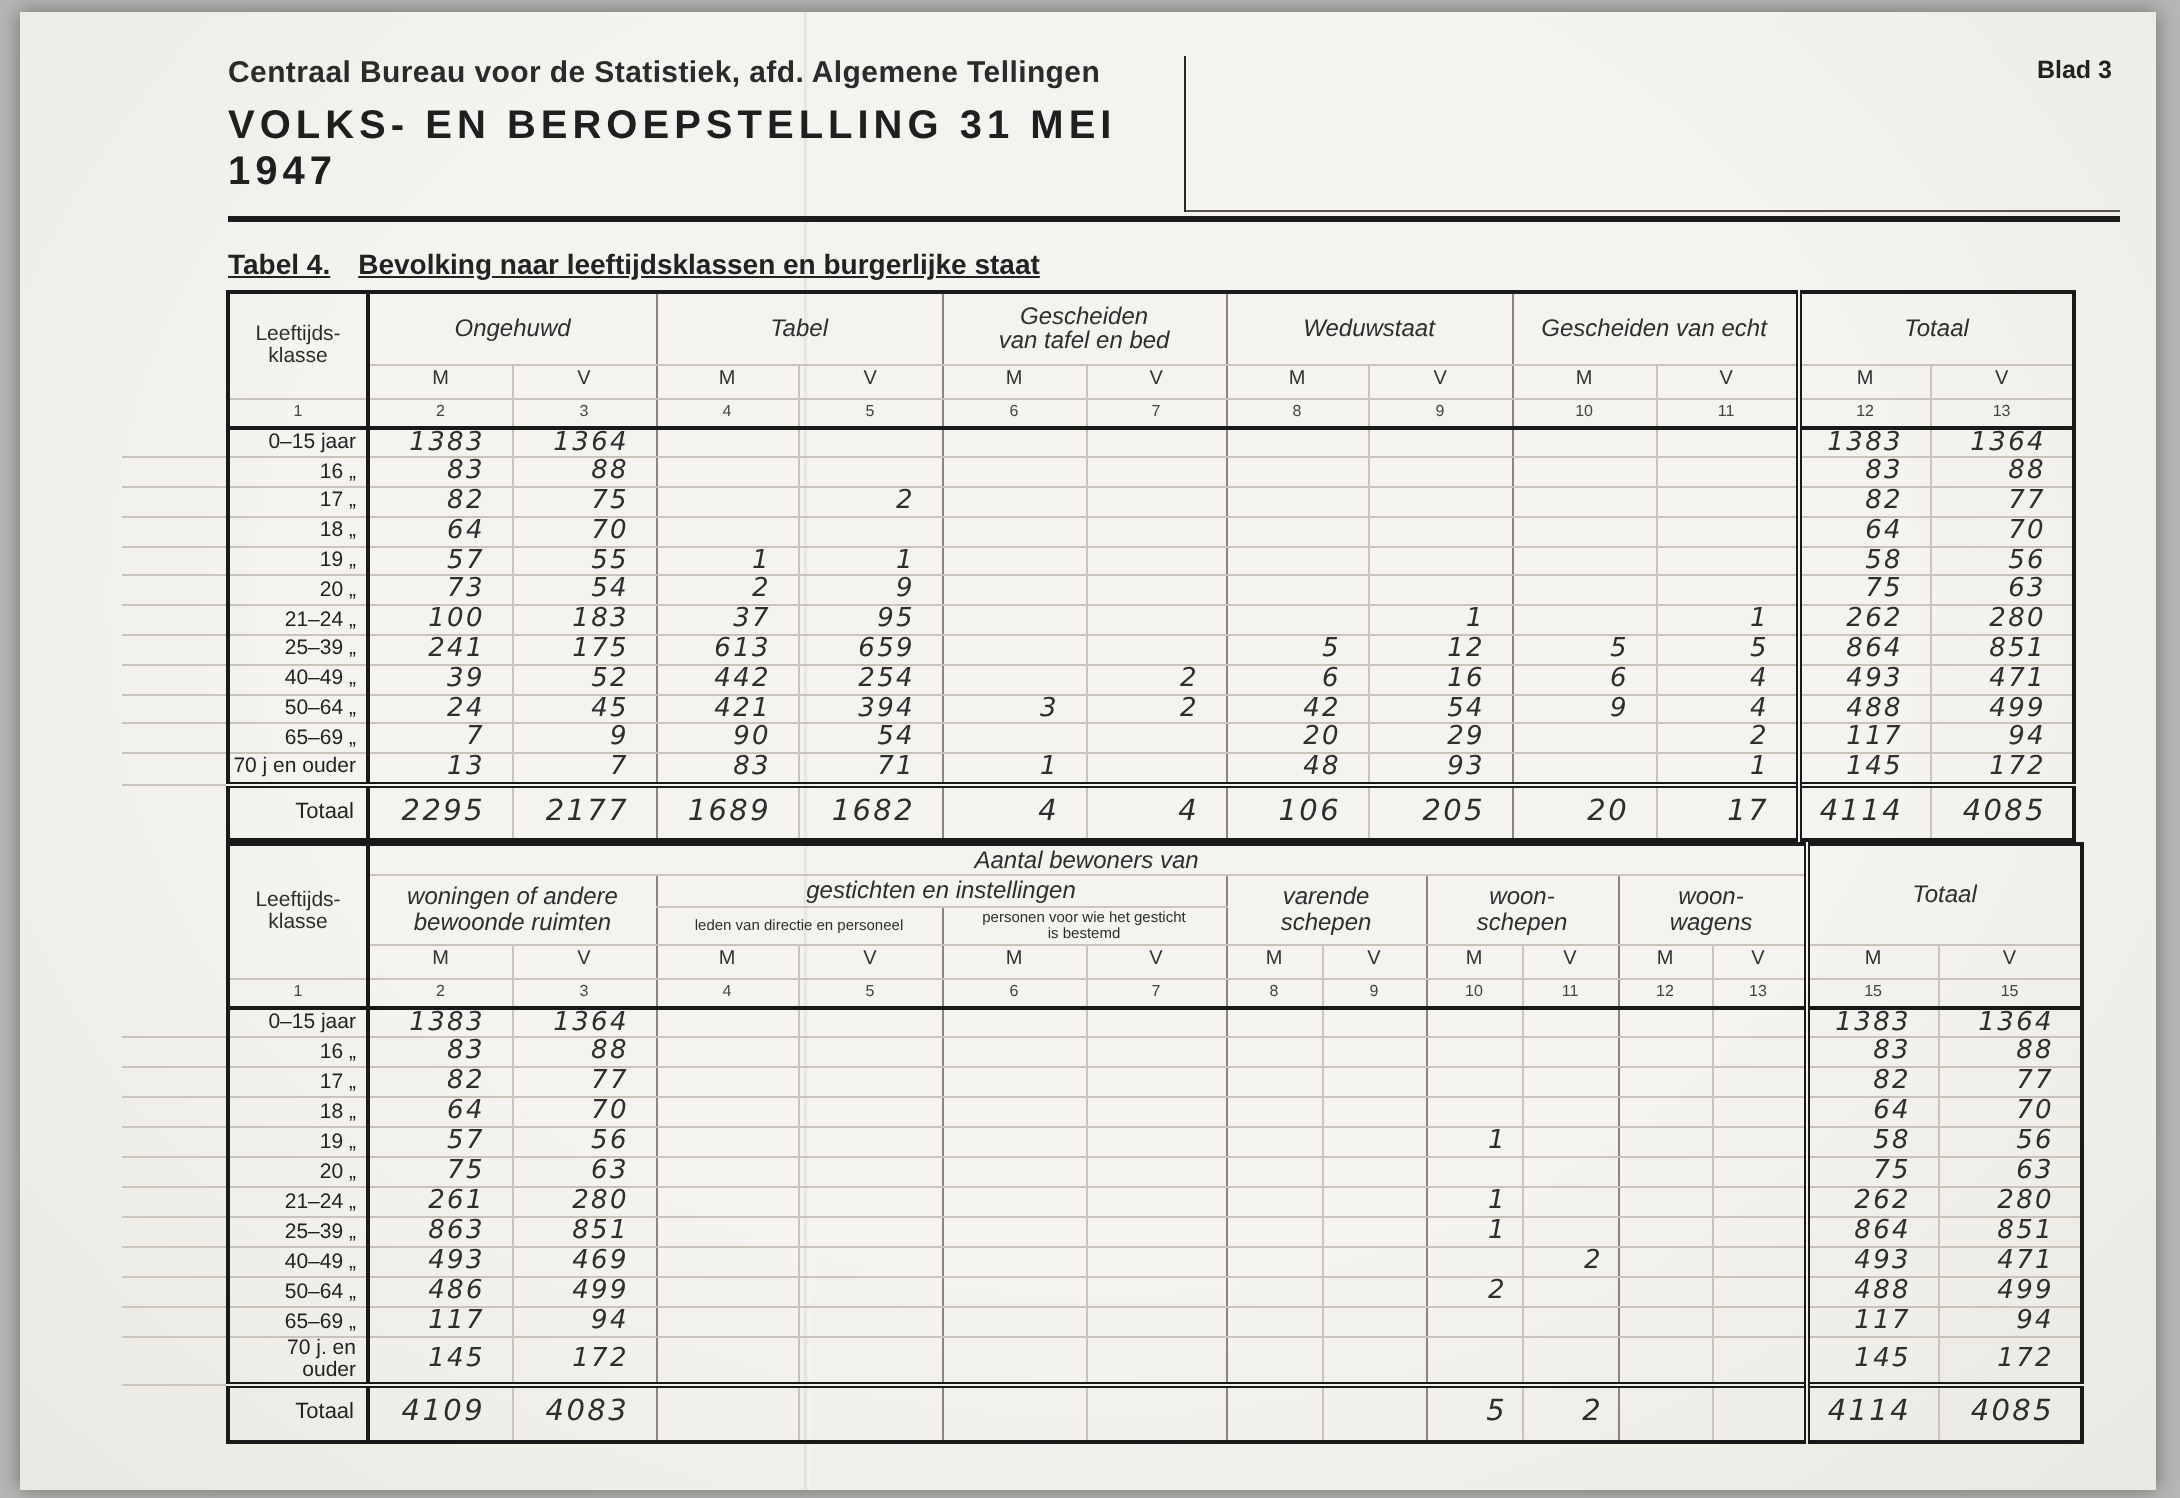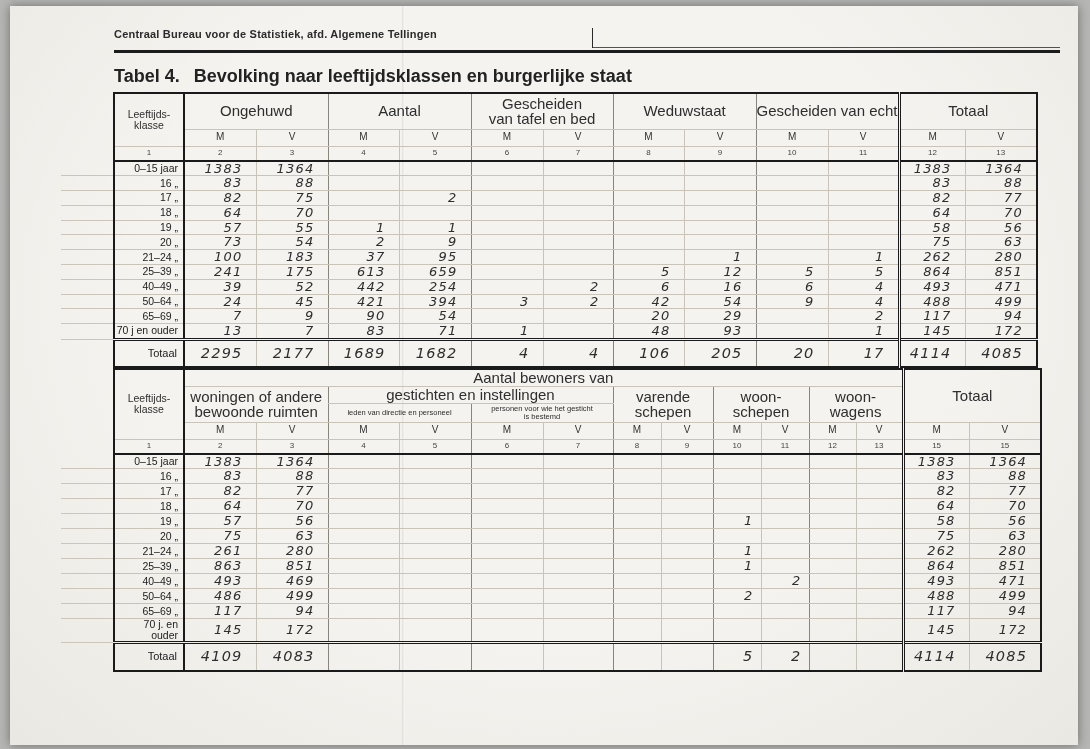--- a/index.html
+++ b/index.html
@@ -8,52 +8,52 @@
   .card{position:absolute;left:10px;top:6px;right:12px;bottom:4px;
         background:radial-gradient(ellipse at 50% 40%, #f5f3ef 55%, #eae8e2 100%);
         box-shadow:0 0 10px rgba(0,0,0,.4);}
   .crease{position:absolute;left:392px;top:0;bottom:0;width:3px;z-index:0;
         background:linear-gradient(to right, rgba(110,105,95,.14), rgba(255,255,255,.55));}
   .inner{position:relative;z-index:1;padding-top:22px;}
 
   
   .hdr{display:flex;margin-left:104px;margin-right:18px;}
   .hdr-left{width:478px;border-right:1.5px solid #2a2a2a;padding-bottom:8px;}
-  .org{font-size:11px;font-weight:bold;color:#2b2b2b;letter-spacing:.2px;}
+  .org{font-size:15px;font-weight:bold;color:#2b2b2b;letter-spacing:.2px;}
   .doc-title{font-size:20px;font-weight:bold;color:#1f1f1f;letter-spacing:2.5px;margin-top:7px;}
   .hdr-right{flex:1;padding-left:16px;border-bottom:1px solid #55524c;padding-bottom:7px;}
   .blad{text-align:right;font-weight:bold;font-size:12.5px;color:#222;padding-right:4px;}
   .gem-row{display:flex;align-items:flex-end;margin-top:4px;}
   .lab{font-size:11.5px;font-weight:bold;color:#2b2b2b;padding-bottom:2px;}
   .write{border-bottom:1.5px solid #3c3a36;text-align:center;line-height:1;}
   .write.wide{flex:1;margin:0 18px 0 6px;}
   .write.narrow{width:128px;margin-left:6px;}
   .script{font-family:"DejaVu Serif",serif;font-style:italic;font-weight:bold;
           font-size:21px;color:#1c1c1c;letter-spacing:1px;}
   .hdr-rule{height:3px;background:#1c1c1c;margin:2px 18px 0 104px;}
 
   
-  .tbl-title{margin:13px 0 5px 104px;font-size:18px;font-weight:bold;color:#222;}
+  .tbl-title{margin:13px 0 5px 104px;font-size:14px;font-weight:bold;color:#222;text-decoration:underline;}
   .tbl-title .tbl-text{margin-left:14px;}
 
   
   table.t{border-collapse:collapse;table-layout:fixed;margin-left:51px;}
   .t4{width:976px;} .t5{width:980px;}
   .t th,.t td{padding:0;margin:0;border-left:1px solid #c9c4ba;border-bottom:1px solid #c9c4ba;
       font-weight:normal;line-height:1.05;vertical-align:middle;text-align:center;color:#2e2e2e;}
   .t .stub{border:none;}
   .t tbody .stub{border-bottom:1px solid #cbc6bc;}
   .t tfoot .stub{border:none;}
   .bt{border-top:2.5px solid #1a1a1a !important;}
   .br{border-right:2.5px solid #1a1a1a !important;}
   .hl{border-left:2px solid #1a1a1a !important;}
   .gs{border-left:1px solid #8a857c !important;}
   .dl{border-left:3px double #1a1a1a !important;}
   .lbl,.lblh,.n1{border-left:2.5px solid #1a1a1a !important;}
-  .grp{font-size:15px;color:#333;}
+  .grp{font-size:12px;color:#333;font-style:italic;}
   .pre{white-space:pre-line;}
   .mv th{font-size:10px;color:#333;}
   .nums td{font-size:8px;color:#444;border-bottom:2px solid #1a1a1a !important;height:13px;}
   .tiny{font-size:7.5px;line-height:1.25;color:#3a3a3a;padding:1px 2px !important;}
   .lblh{font-size:10.5px;color:#333;}
   .t tbody th.lbl{font-size:10.5px;text-align:right;padding-right:5px;color:#222;}
   .t tfoot th.lbl{font-size:11px;text-align:right;padding-right:6px;color:#222;}
 
   .t4 thead tr:nth-child(1){height:36px;}
   .t4 thead tr:nth-child(2){height:17px;}
@@ -75,22 +75,24 @@
 <body>
 
 <div class="photo">
   <div class="card">
     <div class="crease"></div>
     <div class="inner">
 
       <div class="hdr">
         <div class="hdr-left">
           <div class="org">Centraal Bureau voor de Statistiek, afd. Algemene Tellingen</div>
+          <div class="doc-title">VOLKS- EN BEROEPSTELLING 31 MEI 1947</div>
         </div>
         <div class="hdr-right">
+          <div class="blad">Blad 3</div>
         </div>
       </div>
       <div class="hdr-rule"></div>
 
       <div class="tbl-title">
         <span class="tbl-label">Tabel 4.</span><span class="tbl-text">Bevolking naar leeftijdsklassen en burgerlijke staat</span>
       </div>
 
       <table class="t t4">
         <colgroup>
@@ -108,21 +110,21 @@
             <col style="width:71px">
           <col style="width:66px">
             <col style="width:72px">
         </colgroup>
         <thead>
           <tr>
             <th class="stub" rowspan="3"></th>
             <th class="lblh pre bt" rowspan="2">Leeftijds-
 klasse</th>
             <th class="grp bt hl" colspan="2">Ongehuwd</th>
-            <th class="grp bt gs" colspan="2">Aantal</th>
+            <th class="grp bt gs" colspan="2">Tabel</th>
             <th class="grp bt gs pre" colspan="2">Gescheiden
 van tafel en bed</th>
             <th class="grp bt gs" colspan="2">Weduwstaat</th>
             <th class="grp bt gs" colspan="2">Gescheiden van echt</th>
             <th class="grp bt dl br" colspan="2">Totaal</th>
           </tr>
           <tr class="mv">
             <th class="hl">M</th>
               <th>V</th>
             <th class="gs">M</th>

